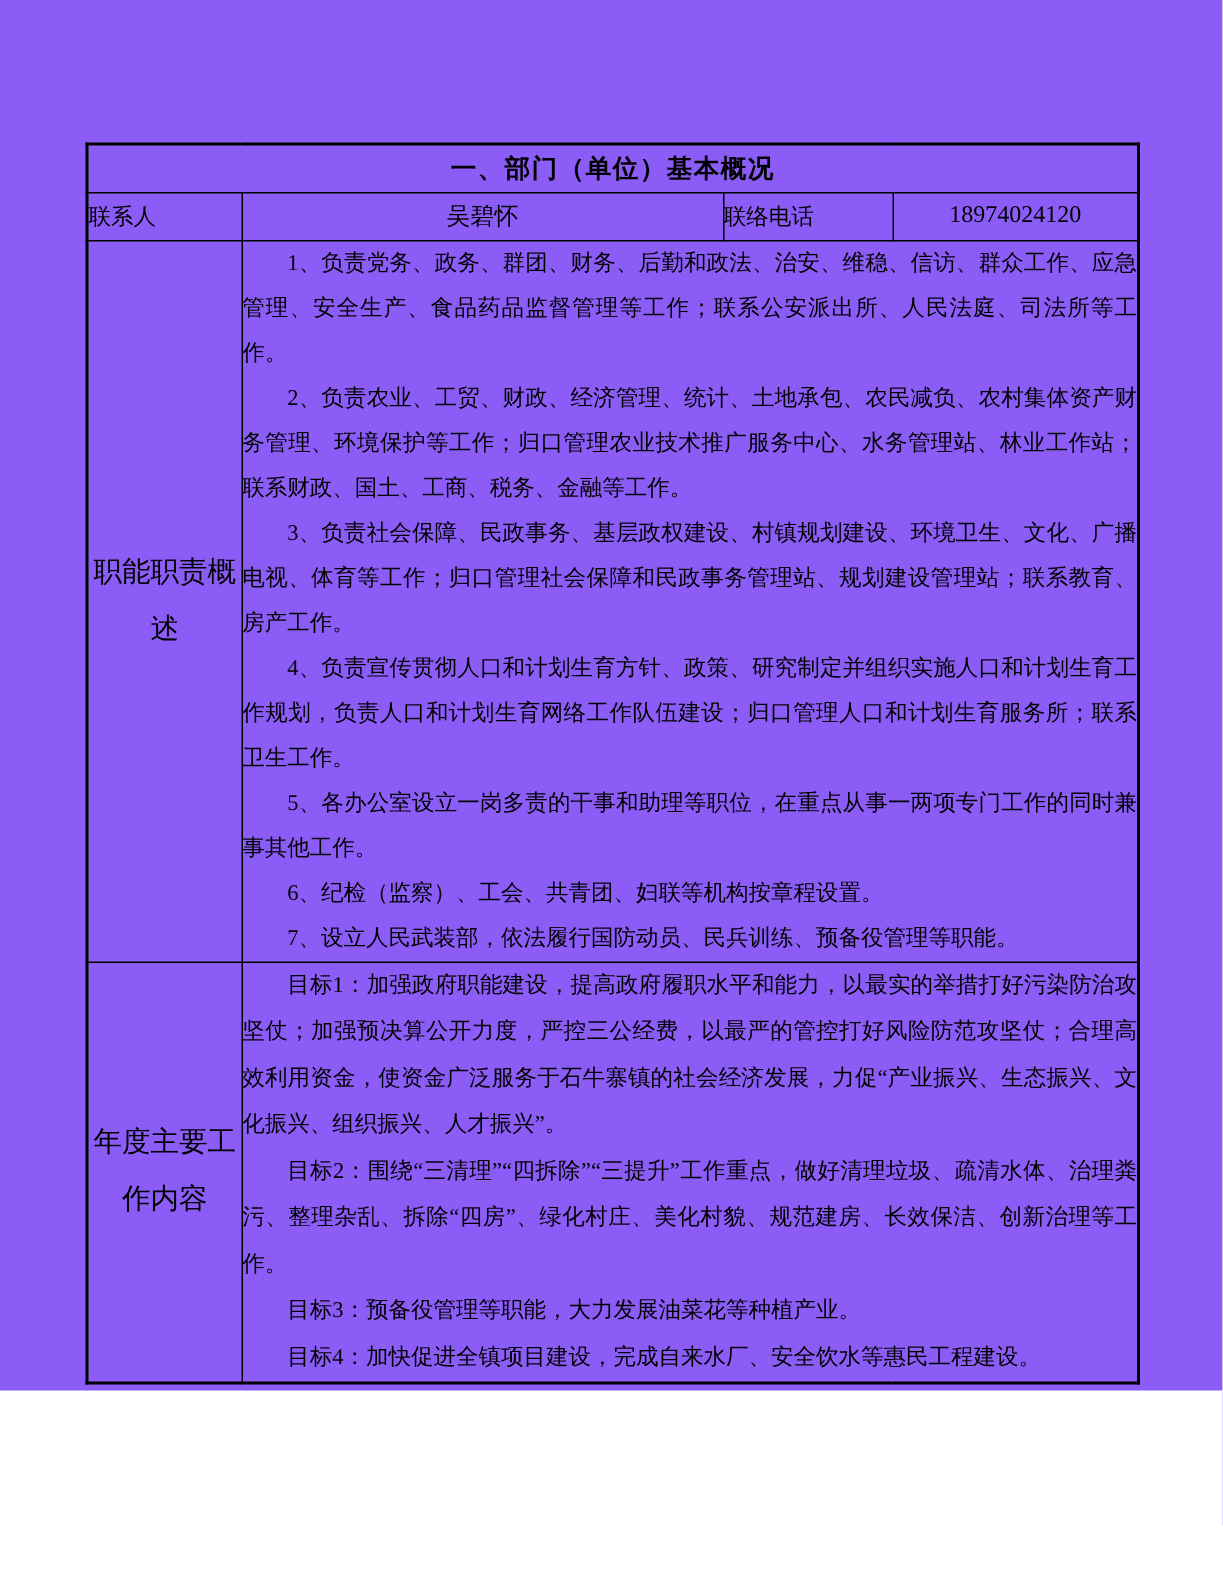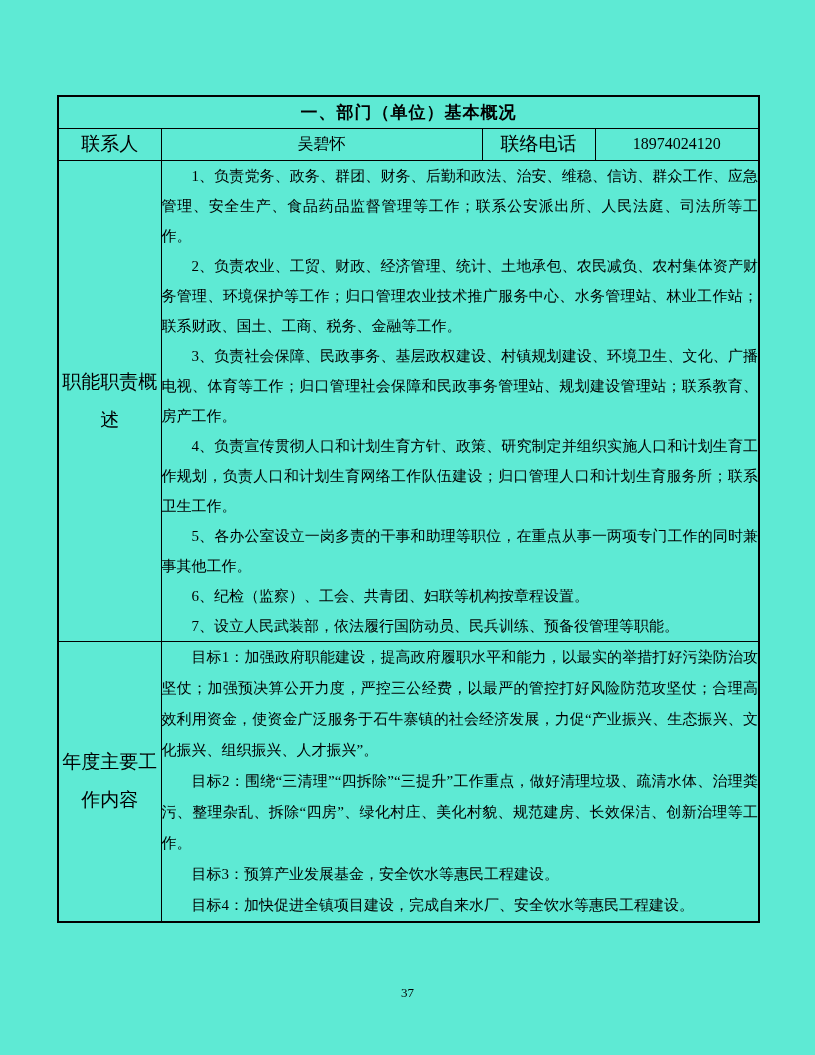--- a/index.html
+++ b/index.html
@@ -8,22 +8,22 @@
     padding: 0;
     width: 815px;
     height: 1055px;
     background: #ffffff;
     color: #000000;
     font-family: "Liberation Serif", "DejaVu Serif", serif;
   }
   .sheet {
     position: relative;
     width: 815px;
-    height: 1055px;
-    background: #5eead4;
+    height: 927px;
+    background: #8b5cf6;
     overflow: hidden;
   }
   .doc-table {
     position: absolute;
     left: 57px;
     top: 95px;
     width: 701px;
     border-collapse: collapse;
     table-layout: fixed;
     border: 2px solid #000000;
@@ -35,23 +35,22 @@
   .title-cell {
     height: 32px;
     text-align: center;
     vertical-align: middle;
     font-weight: bold;
     font-size: 17px;
     letter-spacing: 1px;
   }
   .info-row td { height: 32px; }
   .label-cell {
-    text-align: center;
     vertical-align: middle;
-    font-size: 19px;
+    font-size: 15px;
   }
   .value-cell {
     text-align: center;
     vertical-align: middle;
     font-size: 16px;
   }
   .side-label {
     text-align: center;
     vertical-align: middle;
     font-size: 19px;
@@ -110,21 +109,21 @@
           <p>5、各办公室设立一岗多责的干事和助理等职位，在重点从事一两项专门工作的同时兼事其他工作。</p>
           <p>6、纪检（监察）、工会、共青团、妇联等机构按章程设置。</p>
           <p>7、设立人民武装部，依法履行国防动员、民兵训练、预备役管理等职能。</p>
         </td>
       </tr>
       <tr>
         <td class="side-label">年度主要工作内容</td>
         <td class="content-cell annual" colspan="3">
           <p>目标1：加强政府职能建设，提高政府履职水平和能力，以最实的举措打好污染防治攻坚仗；加强预决算公开力度，严控三公经费，以最严的管控打好风险防范攻坚仗；合理高效利用资金，使资金广泛服务于石牛寨镇的社会经济发展，力促“产业振兴、生态振兴、文化振兴、组织振兴、人才振兴”。</p>
           <p>目标2：围绕“三清理”“四拆除”“三提升”工作重点，做好清理垃圾、疏清水体、治理粪污、整理杂乱、拆除“四房”、绿化村庄、美化村貌、规范建房、长效保洁、创新治理等工作。</p>
-          <p>目标3：预算产业发展基金，安全饮水等惠民工程建设。</p>
+          <p>目标3：预备役管理等职能，大力发展油菜花等种植产业。</p>
           <p>目标4：加快促进全镇项目建设，完成自来水厂、安全饮水等惠民工程建设。</p>
         </td>
       </tr>
     </tbody>
   </table>
 
   <div class="page-number">37</div>
 </div>
 
 </body></html>

